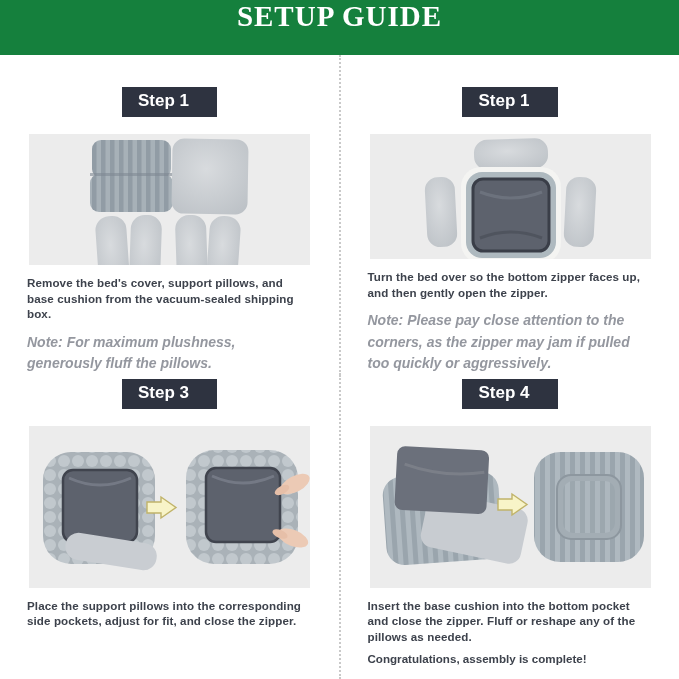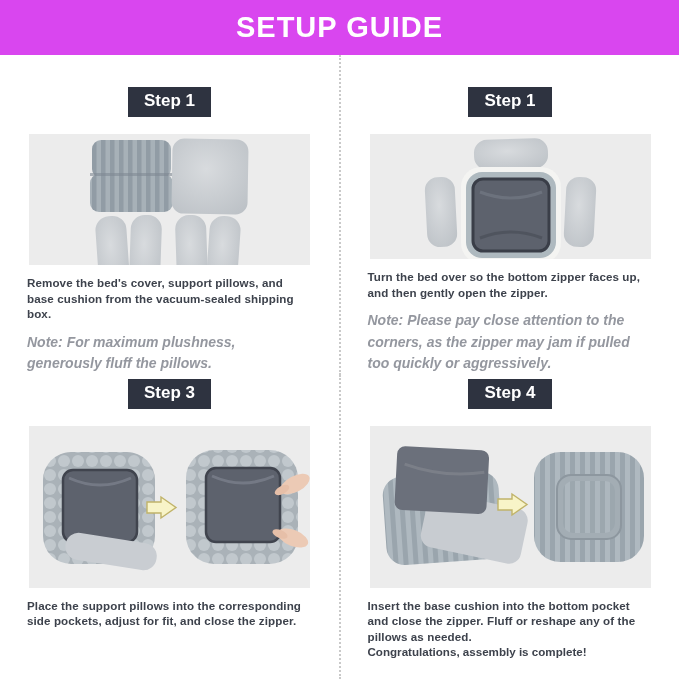--- a/index.html
+++ b/index.html
@@ -2,49 +2,49 @@
 <html><head>
 <meta charset="utf-8">
 <style>
   * { margin:0; padding:0; box-sizing:border-box; }
   html,body { width:679px; height:679px; background:#ffffff; font-family:"Liberation Sans", sans-serif; overflow:hidden; }
 
   .page { width:679px; height:679px; display:flex; flex-direction:column; }
 
   .header {
     height:55px; flex:0 0 55px;
-    background:#d946ef;
-    display:flex; align-items:center; justify-content:center;
+    background:#15803d;
+    display:flex; justify-content:center;font-family:Liberation Serif, serif;
   }
   .header-title {
     color:#ffffff; font-weight:bold; font-size:29px; letter-spacing:1px;
   }
 
   .grid { flex:1; display:grid; grid-template-columns:339px 340px; grid-template-rows:320px 304px; }
 
   .cell { display:flex; flex-direction:column; align-items:center; }
   .cell--right { border-left:2px dotted #c9c9c9; }
 
   .badge {
     background:#2e3340; color:#ffffff; font-weight:bold; font-size:17px;
-    padding:5px 16px 6px 16px; line-height:1.1;
+    padding:5px 28px 6px 16px; line-height:1.1;
   }
   .row-top .badge { margin-top:32px; }
   .row-bottom .badge { margin-top:4px; }
 
   .panel {
     width:281px; height:162px; background:#ececec; margin-top:17px;
     position:relative; overflow:hidden;
   }
   .panel svg { display:block; }
 
   .textblock { width:285px; margin-top:10px; text-align:left;font-weight:bold; }
   .desc { font-size:11.6px; color:#3d424c; line-height:1.33; letter-spacing:0.1px; }
   .note { font-size:14px; font-style:italic; color:#94979f; line-height:1.55; margin-top:10px; }
-  .congrats { font-size:11.6px; color:#3d424c; line-height:1.33; }
+  .congrats { font-size:11.6px; color:#3d424c; line-height:1.33; margin-top:7px; }
 </style>
 </head>
 <body>
 
 <div class="page">
 
   <div class="header">
     <div class="header-title">SETUP GUIDE</div>
   </div>
 

